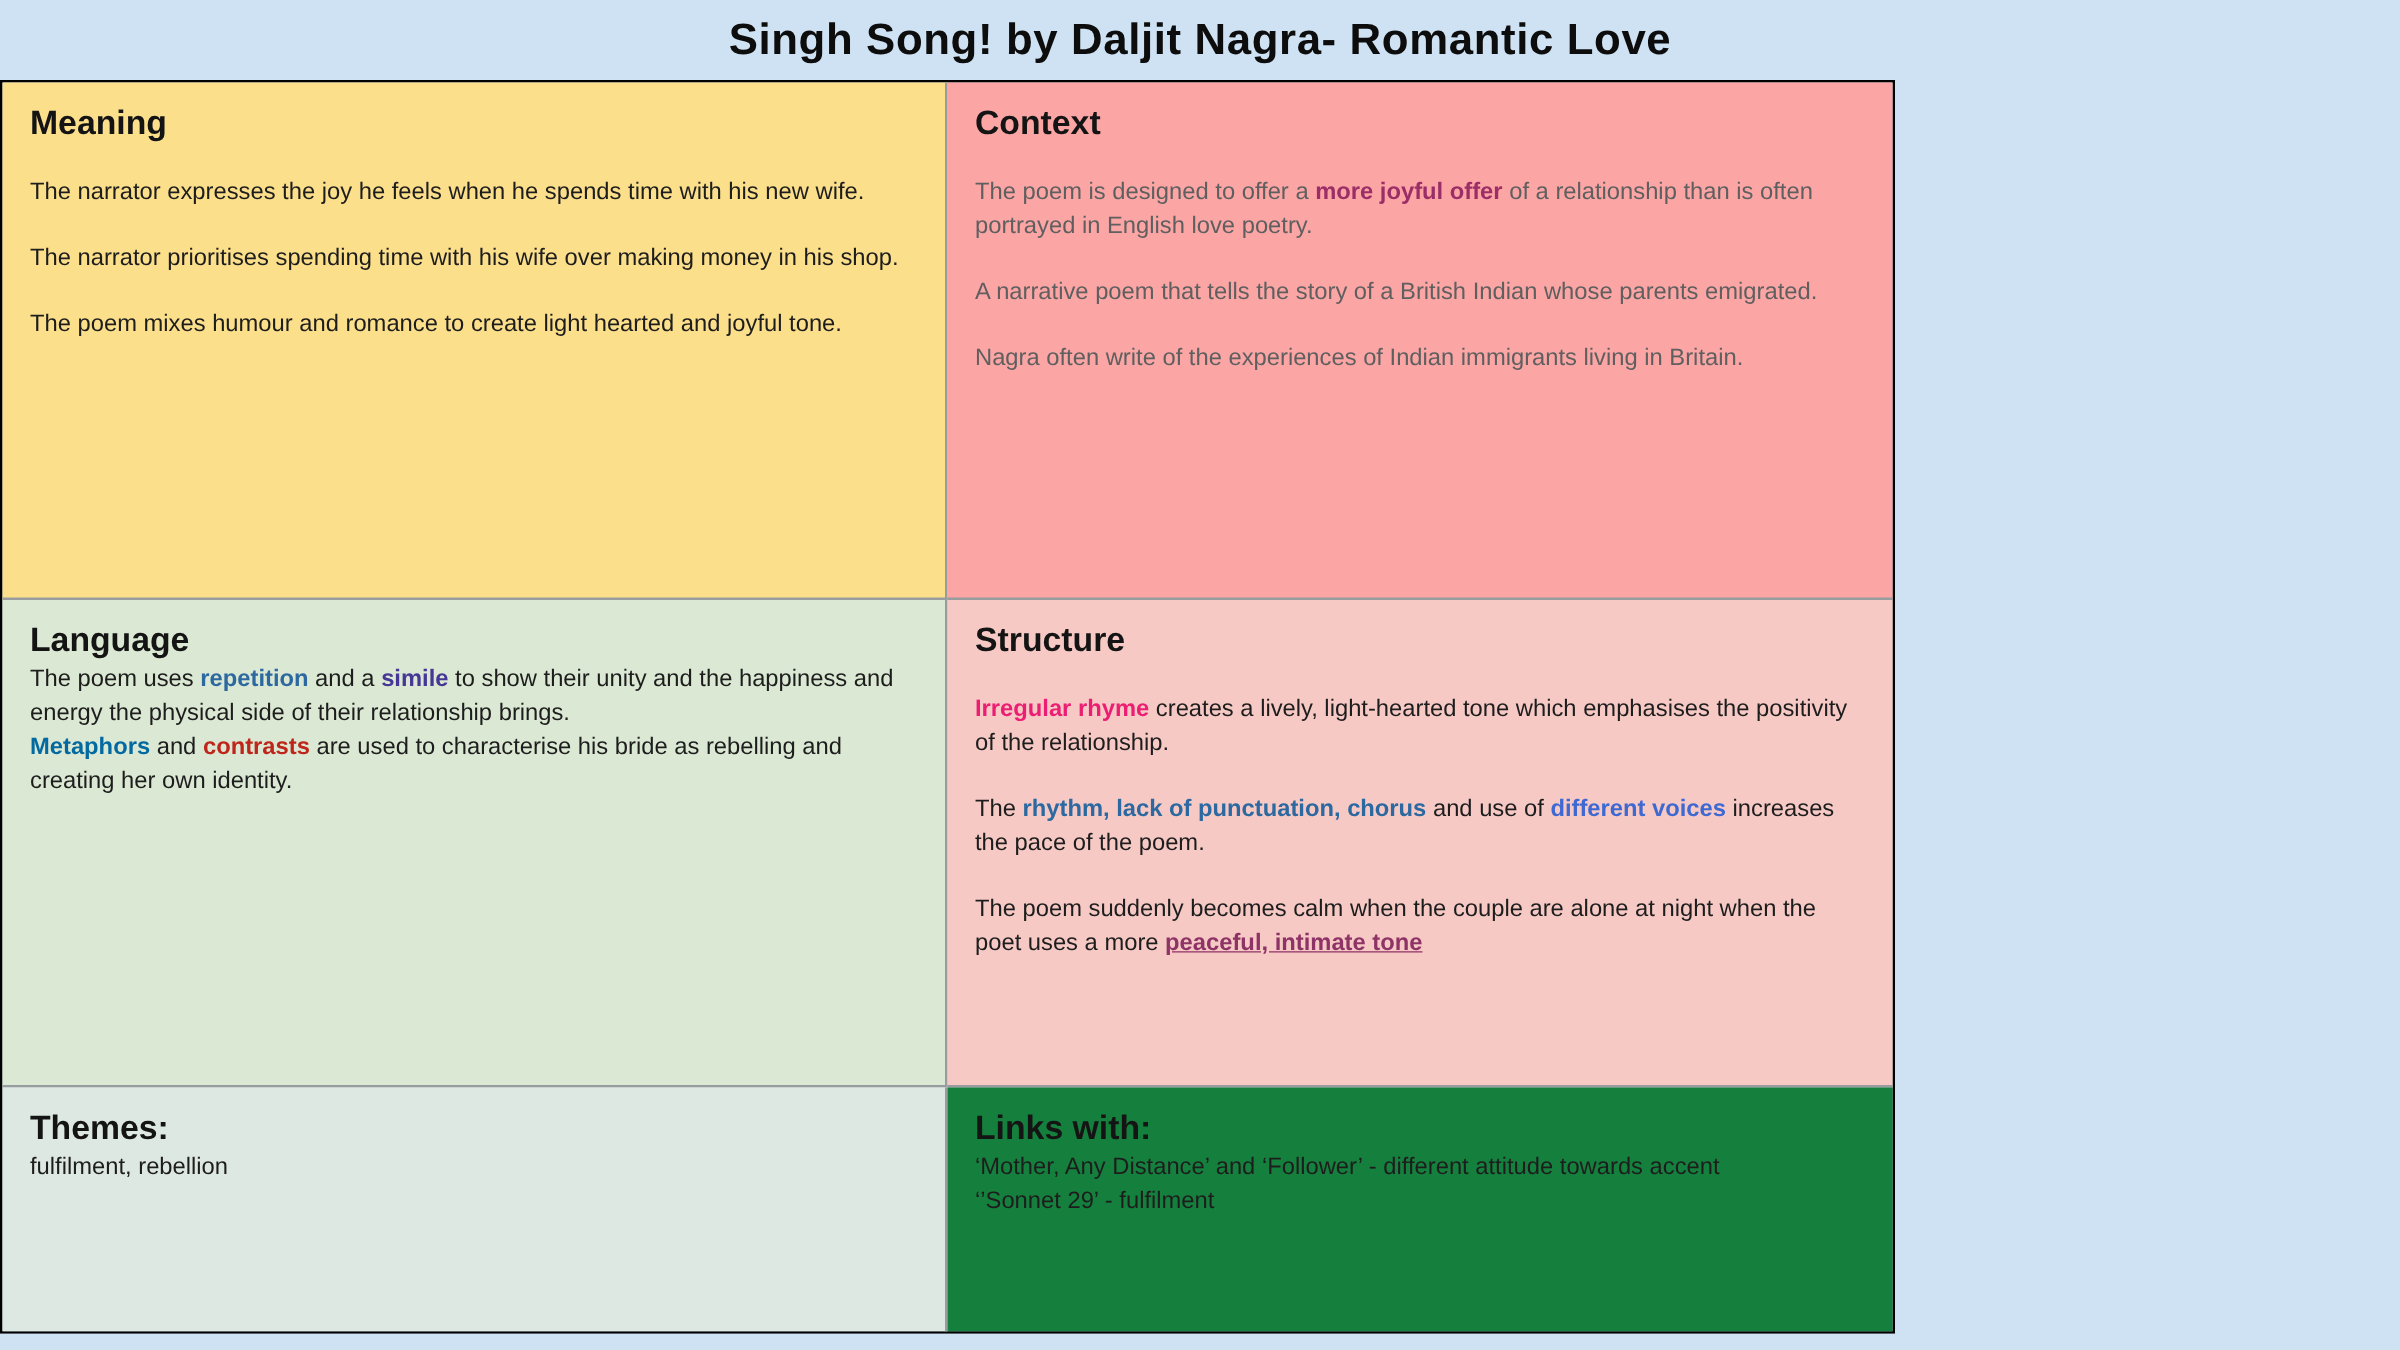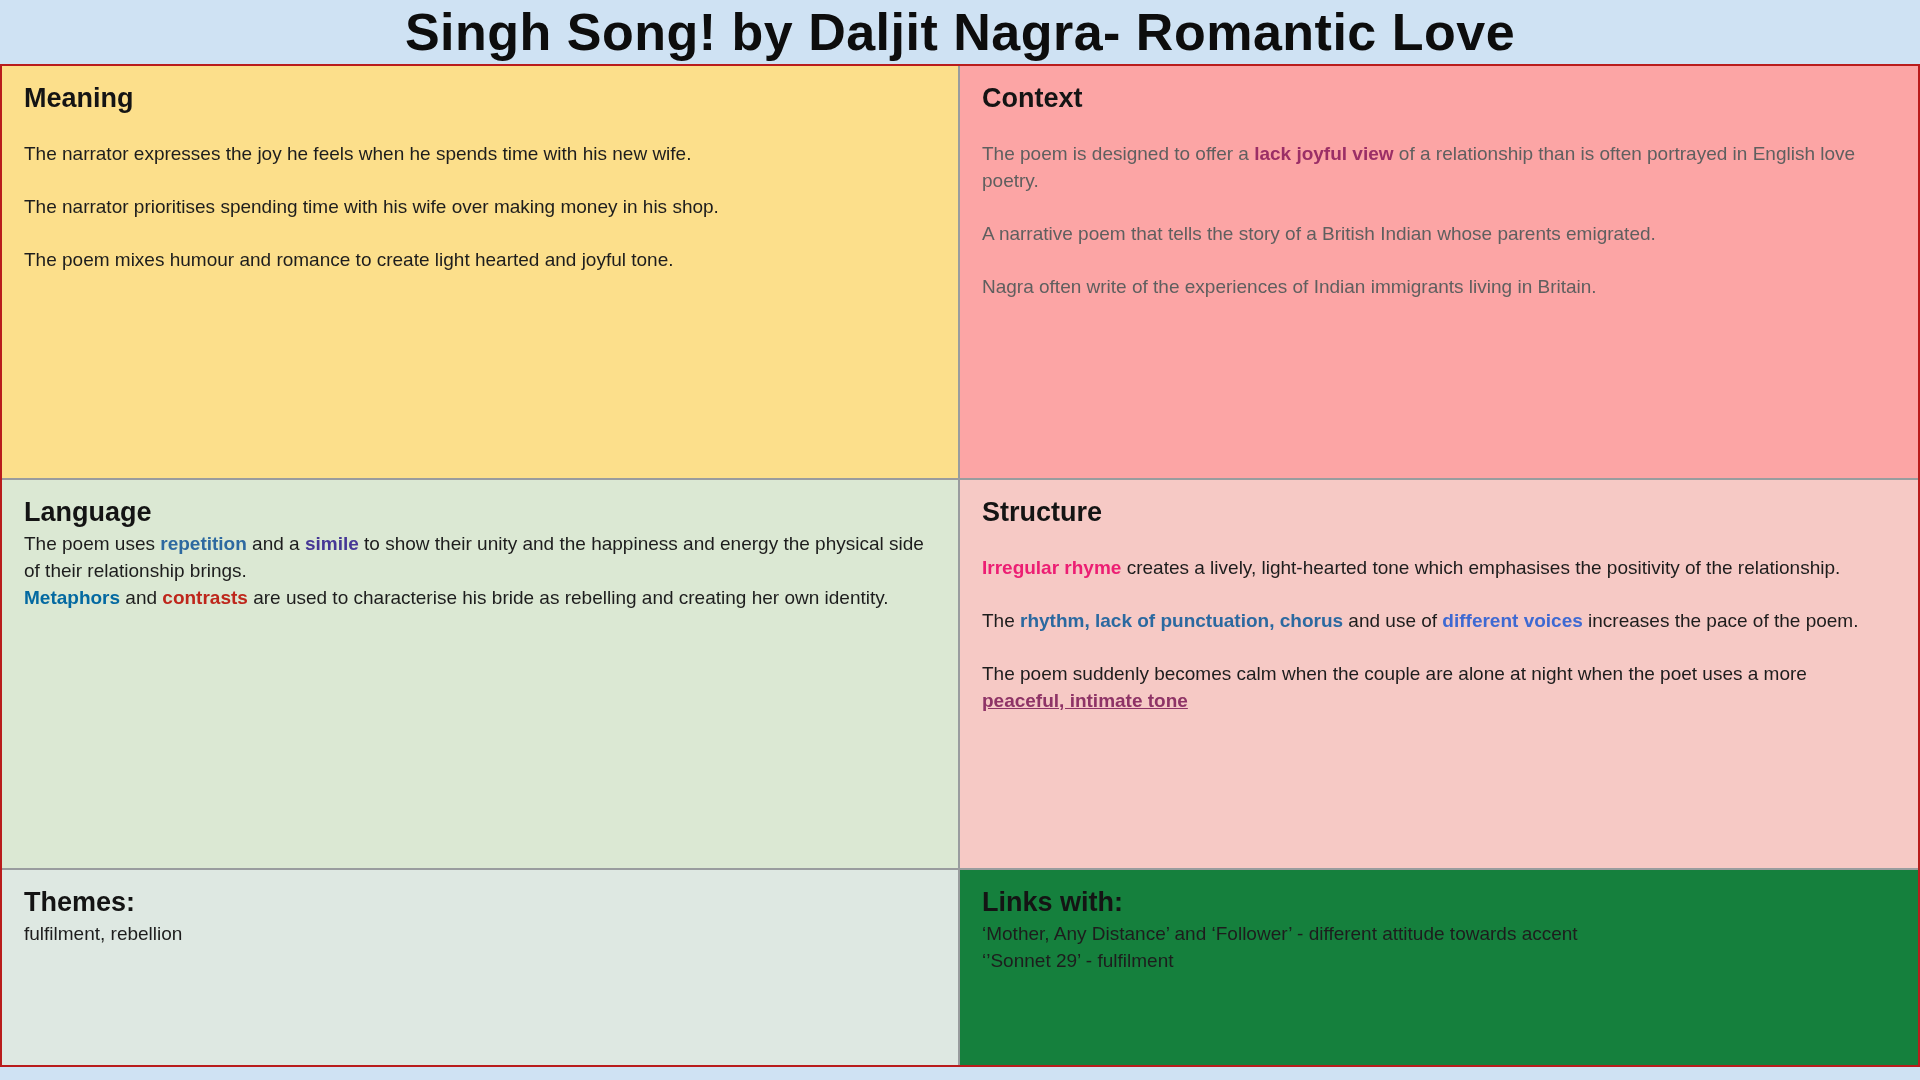--- a/index.html
+++ b/index.html
@@ -10,30 +10,30 @@
     overflow:hidden;
   }
   .page { width:1920px; height:1080px; }
 
   .title-bar {
     height:64px;
     display:flex; align-items:center; justify-content:center;
     background:#cfe2f3;
   }
   .title-bar h1 {
-    font-size:52px; font-weight:700; color:#0d0d0d;
+    font-size:35px; font-weight:700; color:#0d0d0d;
     letter-spacing:0.5px;
   }
 
   .grid {
     display:grid;
     grid-template-columns:1fr 1fr;
     grid-template-rows:414px 390px 195px;
-    border:2px solid #b91c1c;
-    width:1920px;
+    border:2px solid #000000;
+    width:1516px;
   }
   .cell {
     padding:17px 26px 10px 22px;
     border-right:2px solid #999c9e;
     border-bottom:2px solid #999c9e;
     overflow:hidden;
   }
   .cell:nth-child(even) { border-right:none; }
   .cell:nth-child(n+5)  { border-bottom:none; }
 
@@ -65,21 +65,21 @@
       <div class="cell-body" style="color: rgb(29, 29, 29);">
           <p class="para"><span>The narrator expresses the joy he feels when he spends time with his new wife.</span></p>
           <p class="para"><span>The narrator prioritises spending time with his wife over making money in his shop.</span></p>
           <p class="para"><span>The poem mixes humour and romance to create light hearted and joyful tone.</span></p>
         </div>
     </div>
 
     <div class="cell" style="background-color: #fca5a5;">
       <div class="cell-heading">Context</div>
       <div class="cell-body" style="color: rgb(95, 95, 95);">
-          <p class="para"><span>The poem is designed to offer a </span><span style="font-weight: 700; color: rgb(155, 46, 102);">lack joyful view</span><span> of a relationship than is often portrayed in English love poetry.</span></p>
+          <p class="para"><span>The poem is designed to offer a </span><span style="font-weight: 700; color: rgb(155, 46, 102);">more joyful offer</span><span> of a relationship than is often portrayed in English love poetry.</span></p>
           <p class="para"><span>A narrative poem that tells the story of a British Indian whose parents emigrated.</span></p>
           <p class="para"><span>Nagra often write of the experiences of Indian immigrants living in Britain.</span></p>
         </div>
     </div>
 
     <div class="cell tight" style="background-color: rgb(219, 232, 211);">
       <div class="cell-heading">Language</div>
       <div class="cell-body cell-body-spaced" style="color: rgb(29, 29, 29);">
           <p class="para"><span>The poem uses </span><span style="font-weight: 700; color: rgb(45, 105, 160);">repetition</span><span> and a </span><span style="font-weight: 700; color: rgb(70, 55, 150);">simile</span><span> to show their unity and the happiness and energy the physical side of their relationship brings.</span></p>
           <p class="para"><span style="font-weight: 700; color: #0369a1;">Metaphors</span><span> and </span><span style="font-weight: 700; color: rgb(190, 38, 27);">contrasts</span><span> are used to characterise his bride as rebelling and creating her own identity.</span></p>

